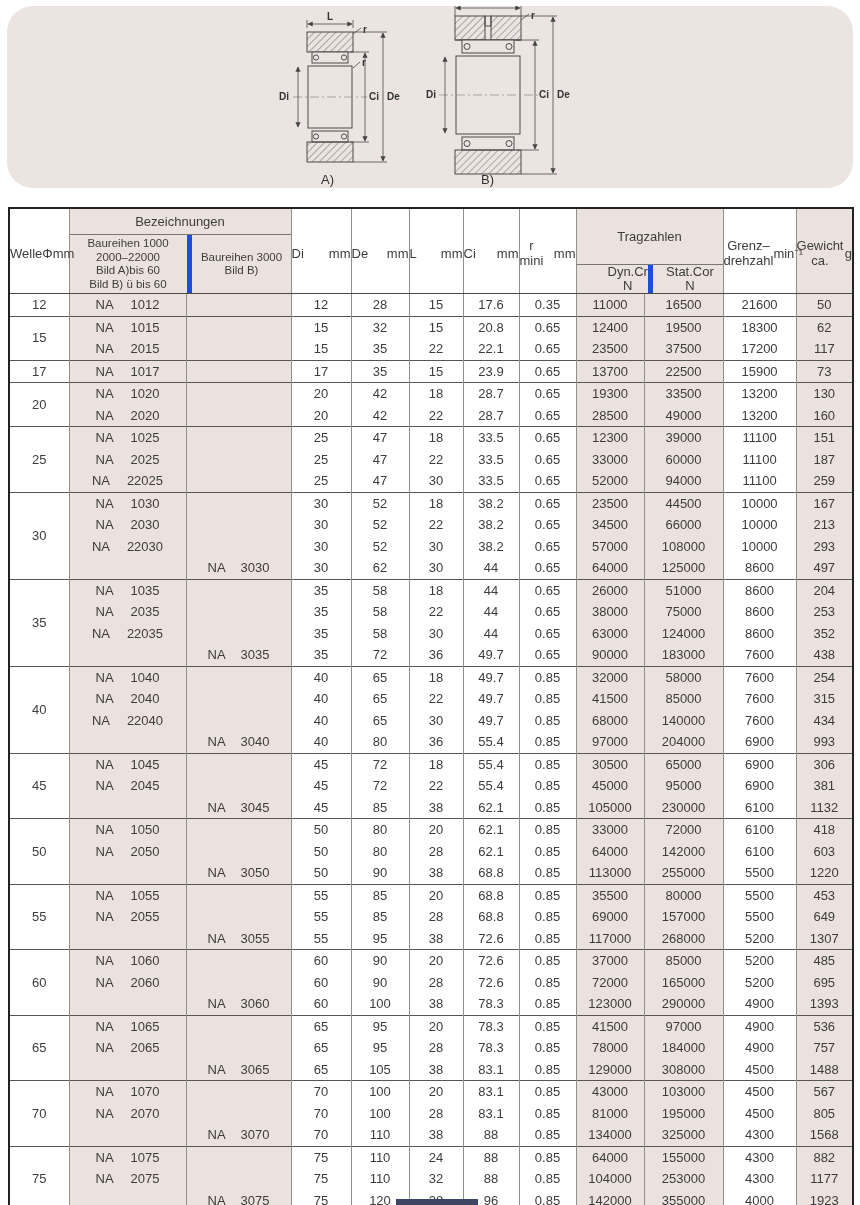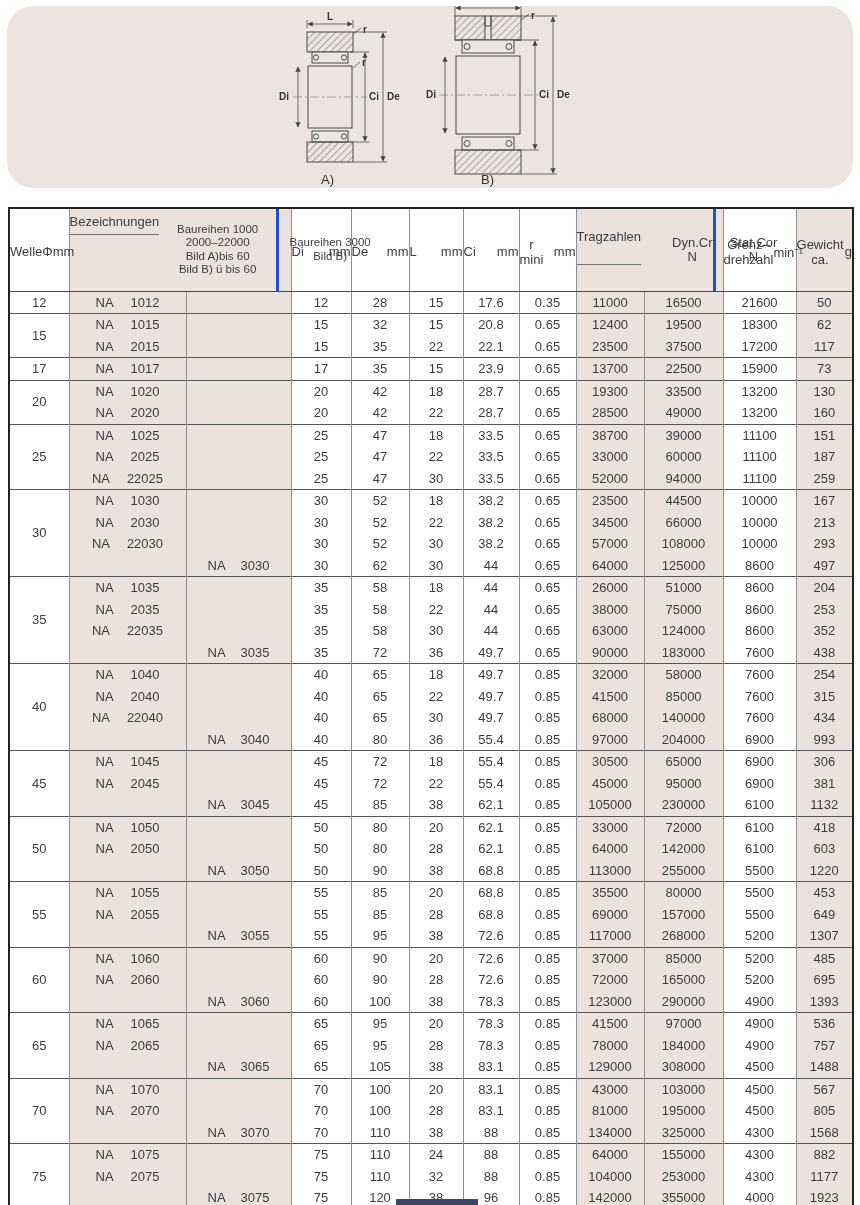--- a/index.html
+++ b/index.html
@@ -24,29 +24,29 @@
     font-size: 13px; }
   .cat th, .cat td { border-left: 1px solid #8f8f8f; }
   .cat thead th { border-bottom: 1px solid #4a4a4a; height: 83px; padding: 0;
     font-weight: 400; vertical-align: top; }
   .pink { background: #ece2dd; }
   .white { background: #ffffff; }
 
   .stack { height: 100%; display: flex; flex-direction: row; align-items: center;
     justify-content: space-between; padding: 13px 0 9px; }
   .stack .two { display: flex; flex-direction: column; align-items: center; line-height: 15px; }
-  .split { height: 100%; display: flex; }
+  .split { height: 100%; display: flex; flex-direction: column; }
   .strip { display: flex; align-items: center; justify-content: center;
     border-bottom: 1px solid #777; flex: none; }
   .b26 { height: 26px; } .b40 { height: 56px; }
   .subrow { display: flex; flex: 1; }
   .subcell { flex: 1; display: flex; flex-direction: column; align-items: center;
     justify-content: center; line-height: 14px; }
   .subcell.small { font-size: 11.5px; line-height: 13.5px; }
-  .bl { border-left: 3px solid #1d4ed8; }
+  .bl { border-left: 5px solid #1d4ed8; }
   .w117 { flex: 0 0 117px; } .w105 { flex: 0 0 105px; }
   .w68 { flex: 0 0 68px; padding-left: 31px; } .w79 { flex: 0 0 79px; }
 
   .cat tbody td { height: 21.5px; padding: 0; text-align: center; line-height: 21.5px;
     white-space: nowrap; overflow: hidden; }
   .cat tbody tr.group-start td { border-top: 1px solid #555; }
   .c-welle { background: #ffffff; text-align: center; vertical-align: middle; }
   .c-bez1 { text-align: left; padding-left: 22px; word-spacing: 14px; }
   .c-bez2 { text-align: left; padding-left: 12px; word-spacing: 12px; }
 
@@ -347,21 +347,21 @@
       </tr>
       <tr class="group-start">
         <td class="c-welle" rowspan="3">25</td>
         <td class="c-bez1 pink">NA 1025</td>
         <td class="c-bez2 pink"></td>
         <td class="white">25</td>
         <td class="white">47</td>
         <td class="white">18</td>
         <td class="white">33.5</td>
         <td class="white">0.65</td>
-        <td class="pink">38700</td>
+        <td class="pink">12300</td>
         <td class="pink">39000</td>
         <td class="white">11100</td>
         <td class="pink">151</td>
       </tr>
       <tr>
         <td class="c-bez1 pink">NA 2025</td>
         <td class="c-bez2 pink"></td>
         <td class="white">25</td>
         <td class="white">47</td>
         <td class="white">22</td>

